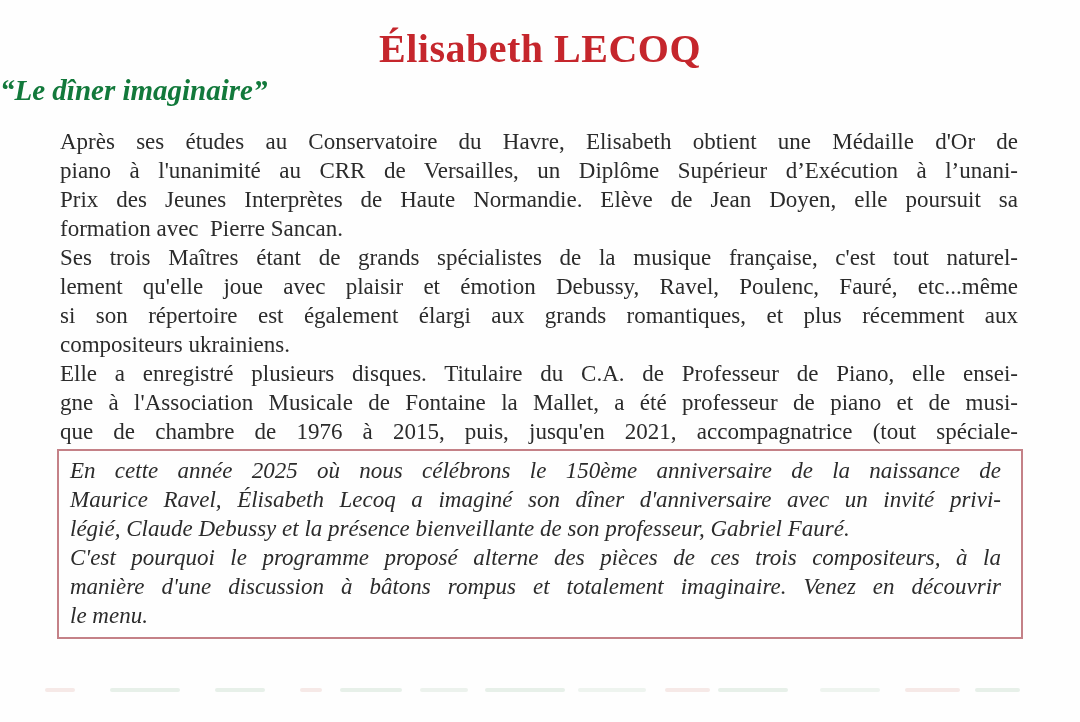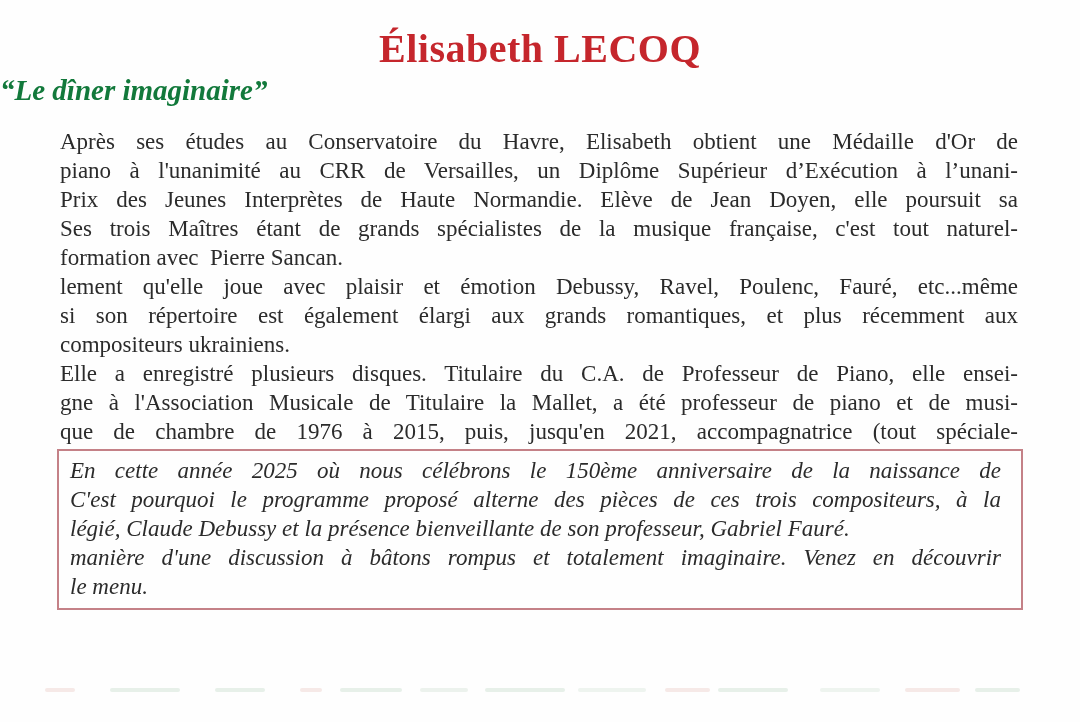--- a/index.html
+++ b/index.html
@@ -57,36 +57,37 @@
 
 <div class="page">
 
   <h1 class="title">Élisabeth LECOQ</h1>
   <h2 class="subtitle">“Le dîner imaginaire”</h2>
 
   <section class="bio">
     <div class="line stretch">Après ses études au Conservatoire du Havre, Elisabeth obtient une Médaille d'Or de</div>
     <div class="line stretch">piano à l'unanimité au CRR de Versailles, un Diplôme Supérieur d’Exécution à l’unani-</div>
     <div class="line stretch">Prix des Jeunes Interprètes de Haute Normandie. Elève de Jean Doyen, elle poursuit sa</div>
+    <div class="line">formation avec  Pierre Sancan.</div>
+
     <div class="line stretch">Ses trois Maîtres étant de grands spécialistes de la musique française, c'est tout naturel-</div>
-
-    <div class="line">formation avec  Pierre Sancan.</div>
     <div class="line stretch">lement qu'elle joue avec plaisir et émotion Debussy, Ravel, Poulenc, Fauré, etc...même</div>
     <div class="line stretch">si son répertoire est également élargi aux grands romantiques, et plus récemment aux</div>
     <div class="line">compositeurs ukrainiens.</div>
 
     <div class="line stretch">Elle a enregistré plusieurs disques. Titulaire du C.A. de Professeur de Piano, elle ensei-</div>
-    <div class="line stretch">gne à l'Association Musicale de Titulaire la Mallet, a été professeur de piano et de musi-</div>
+    <div class="line stretch">gne à l'Association Musicale de Fontaine la Mallet, a été professeur de piano et de musi-</div>
     <div class="line stretch">que de chambre de 1976 à 2015, puis, jusqu'en 2021, accompagnatrice (tout spéciale-</div>
   </section>
 
   <section class="box">
     <div class="line stretch">En cette année 2025 où nous célébrons le 150ème anniversaire de la naissance de</div>
+    <div class="line stretch">Maurice Ravel, Élisabeth Lecoq a imaginé son dîner d'anniversaire avec un invité privi-</div>
+    <div class="line">légié, Claude Debussy et la présence bienveillante de son professeur, Gabriel Fauré.</div>
     <div class="line stretch">C'est pourquoi le programme proposé alterne des pièces de ces trois compositeurs, à la</div>
-    <div class="line">légié, Claude Debussy et la présence bienveillante de son professeur, Gabriel Fauré.</div>
     <div class="line stretch">manière d'une discussion à bâtons rompus et totalement imaginaire. Venez en découvrir</div>
     <div class="line">le menu.</div>
   </section>
 
   <div class="cropped">
       <div class="seg" style="left: 45px; width: 30px; background: rgb(246, 233, 231);"></div>
       <div class="seg" style="left: 110px; width: 70px; background: rgb(231, 240, 233);"></div>
       <div class="seg" style="left: 215px; width: 50px; background: rgb(231, 240, 233);"></div>
       <div class="seg" style="left: 300px; width: 22px; background: rgb(246, 233, 231);"></div>
       <div class="seg" style="left: 340px; width: 62px; background: rgb(231, 240, 233);"></div>

